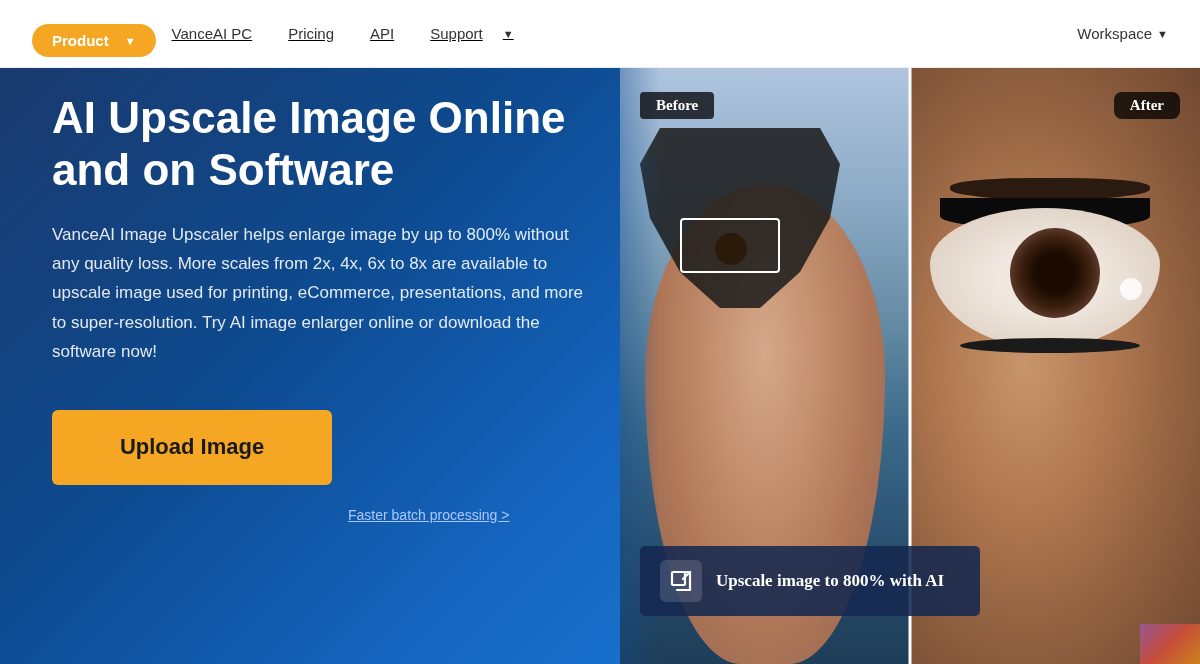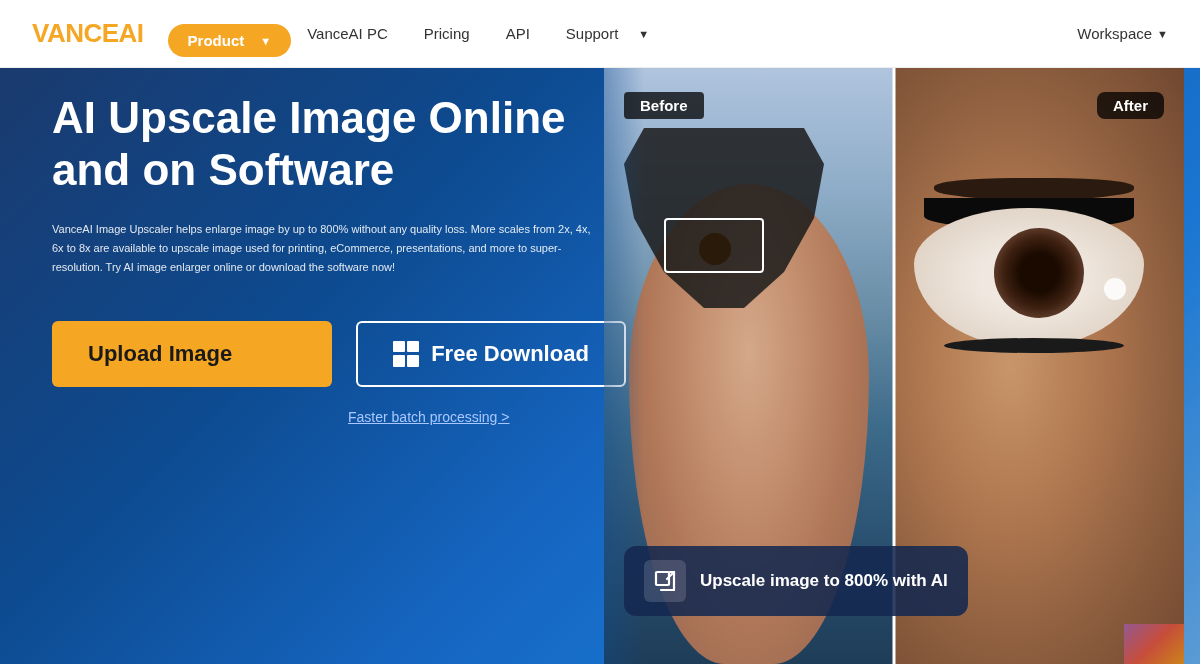--- a/index.html
+++ b/index.html
@@ -20,21 +20,21 @@
     .nav-logo span { color: #f5a623; }
     .nav-product-btn {
       background: #f5a623; color: #fff; border: none;
       border-radius: 24px; padding: 8px 20px;
       font-size: 15px; font-weight: 600; cursor: pointer;
       display: flex; align-items: center; gap: 16px;
       margin-right: 8px;
       margin-top: 14px;
     }
     .nav-product-btn .chevron { font-size: 11px; }
-    .nav-links { display: flex; align-items: center; gap: 36px; margin-left: 8px; }
+    .nav-links { display: flex; align-items: center; gap: 36px; margin-left: 8px; text-decoration: underline; }
     .nav-link {
       font-size: 15px; color: #333; text-decoration: none;
       font-weight: 400; white-space: nowrap; cursor: pointer;
     }
     .nav-link.has-arrow { display: flex; align-items: center; gap: 20px; }
     .nav-spacer { flex: 1; }
     .nav-workspace {
       display: flex; align-items: center; gap: 5px;
       font-size: 15px; color: #333; cursor: pointer; font-weight: 400; text-align: center;
     }
@@ -50,32 +50,32 @@
     .hero-left {
       width: 640px; padding: 24px 48px 40px 52px;
       display: flex; flex-direction: column; justify-content: flex-start;
       position: relative; z-index: 2;
     }
     .hero-title {
       font-size: 44px; font-weight: 800; color: #fff;
       line-height: 1.18; margin-bottom: 24px;
     }
     .hero-desc {
-      font-size: 11px; color: rgba(255,255,255,0.88);
+      font-size: 17px; color: rgba(255,255,255,0.88);
       line-height: 1.72; margin-bottom: 44px; max-width: 580px;
     }
     .hero-buttons {
       display: flex; align-items: center; gap: 24px; margin-bottom: 16px;
     }
     .btn-upload {
       background: #f5a623; color: #1a1a1a;
       border: none; border-radius: 6px;
-      padding: 0 36px; height: 66px; min-width: 280px;
+      padding: 0 36px; height: 75px; min-width: 280px;
       font-size: 22px; font-weight: 800; cursor: pointer;
-      display: flex; align-items: center; 
+      display: flex; align-items: center; justify-content: center;
     }
     .btn-download {
       background: transparent; color: #fff;
       border: 2.5px solid #fff; border-radius: 6px;
       padding: 0 32px; height: 66px; min-width: 270px;
       font-size: 22px; font-weight: 700; cursor: pointer;
       display: flex; align-items: center; justify-content: center; gap: 12px;
     }
     .win-icon {
       width: 26px; height: 26px; display: grid;
@@ -85,22 +85,22 @@
       background: #fff; display: block;
       border-radius: 1px;
     }
     .btn-faster-link {
       color: #a8c8ff; font-size: 14px; text-decoration: underline;
       cursor: pointer; margin-top: 6px; margin-left: 296px;
     }
 
     
     .hero-right {
-      position: absolute; right: 16px; top: 0;
-      width: 580px; height: 596px; overflow: hidden;
+      position: absolute; right: 0; top: 0;
+      width: 580px; height: 596px; overflow: hidden; font-family: Liberation Serif, serif;
     }
 
     
     .before-section {
       position: absolute; left: 0; top: 0;
       width: 290px; height: 596px;
       background: linear-gradient(180deg, #b0c4de 0%, #8fadc8 20%, #6b8fa8 40%, #3d6b8a 60%, #2a5070 80%, #1e3d58 100%);
       display: flex; align-items: flex-start; justify-content: flex-start;
     }
     
@@ -200,21 +200,21 @@
       position: absolute; top: 24px; right: 20px;
       background: rgba(0,0,0,0.75); color: #fff;
       padding: 5px 16px; border-radius: 8px;
       font-size: 15px; font-weight: 700; z-index: 6;
     }
 
     
     .upscale-chip {
       position: absolute; bottom: 48px; left: 20px;
       background: rgba(20, 40, 80, 0.88);
-      border-radius: 12px; padding: 14px 20px;
+      border-radius: 5px; padding: 14px 20px;
       display: flex; align-items: center; gap: 14px;
       min-width: 340px; z-index: 8;
     }
     .chip-icon {
       width: 42px; height: 42px; background: rgba(255,255,255,0.15);
       border-radius: 6px; display: flex; align-items: center; justify-content: center;
       font-size: 22px; color: #fff; flex-shrink: 0;
     }
     .chip-text {
       color: #fff; font-size: 17px; font-weight: 600;
@@ -234,23 +234,20 @@
       position: absolute; bottom: 0; right: 0;
       width: 60px; height: 40px;
       background: linear-gradient(135deg, #9b59b6, #e74c3c, #f39c12);
       opacity: 0.7;
     }
   </style>
 </head>
 <body>
 
 <nav>
-  <div class="nav-logo">
-    <span>VANCE</span><span style="color:#f5a623;">AI</span>
-  </div>
 
   <button class="nav-product-btn">
     <span>Product</span>
     <span class="chevron">▼</span>
   </button>
 
   <div class="nav-links">
     <a class="nav-link">VanceAI PC</a>
     <a class="nav-link">Pricing</a>
     <a class="nav-link">API</a>
@@ -270,29 +267,20 @@
 
 <div class="hero">
 
   <div class="hero-left">
     <h1 class="hero-title">AI Upscale Image Online<br>and on Software</h1>
     <p class="hero-desc">VanceAI Image Upscaler helps enlarge image by up to 800% without any quality loss. More scales from 2x, 4x, 6x to 8x are available to upscale image used for printing, eCommerce, presentations, and more to super-resolution. Try AI image enlarger online or download the software now!</p>
 
     <div class="hero-buttons">
       <button class="btn-upload">
         <span>Upload Image</span>
-      </button>
-      <button class="btn-download">
-        <span class="win-icon">
-          <span></span>
-            <span></span>
-            <span></span>
-            <span></span>
-        </span>
-        <span>Free Download</span>
       </button>
     </div>
     <a class="btn-faster-link">Faster batch processing &gt;</a>
   </div>
 
   <div class="hero-right">
 
     <div class="before-section">
       <div class="before-face">
         <div class="face-bg"></div>

